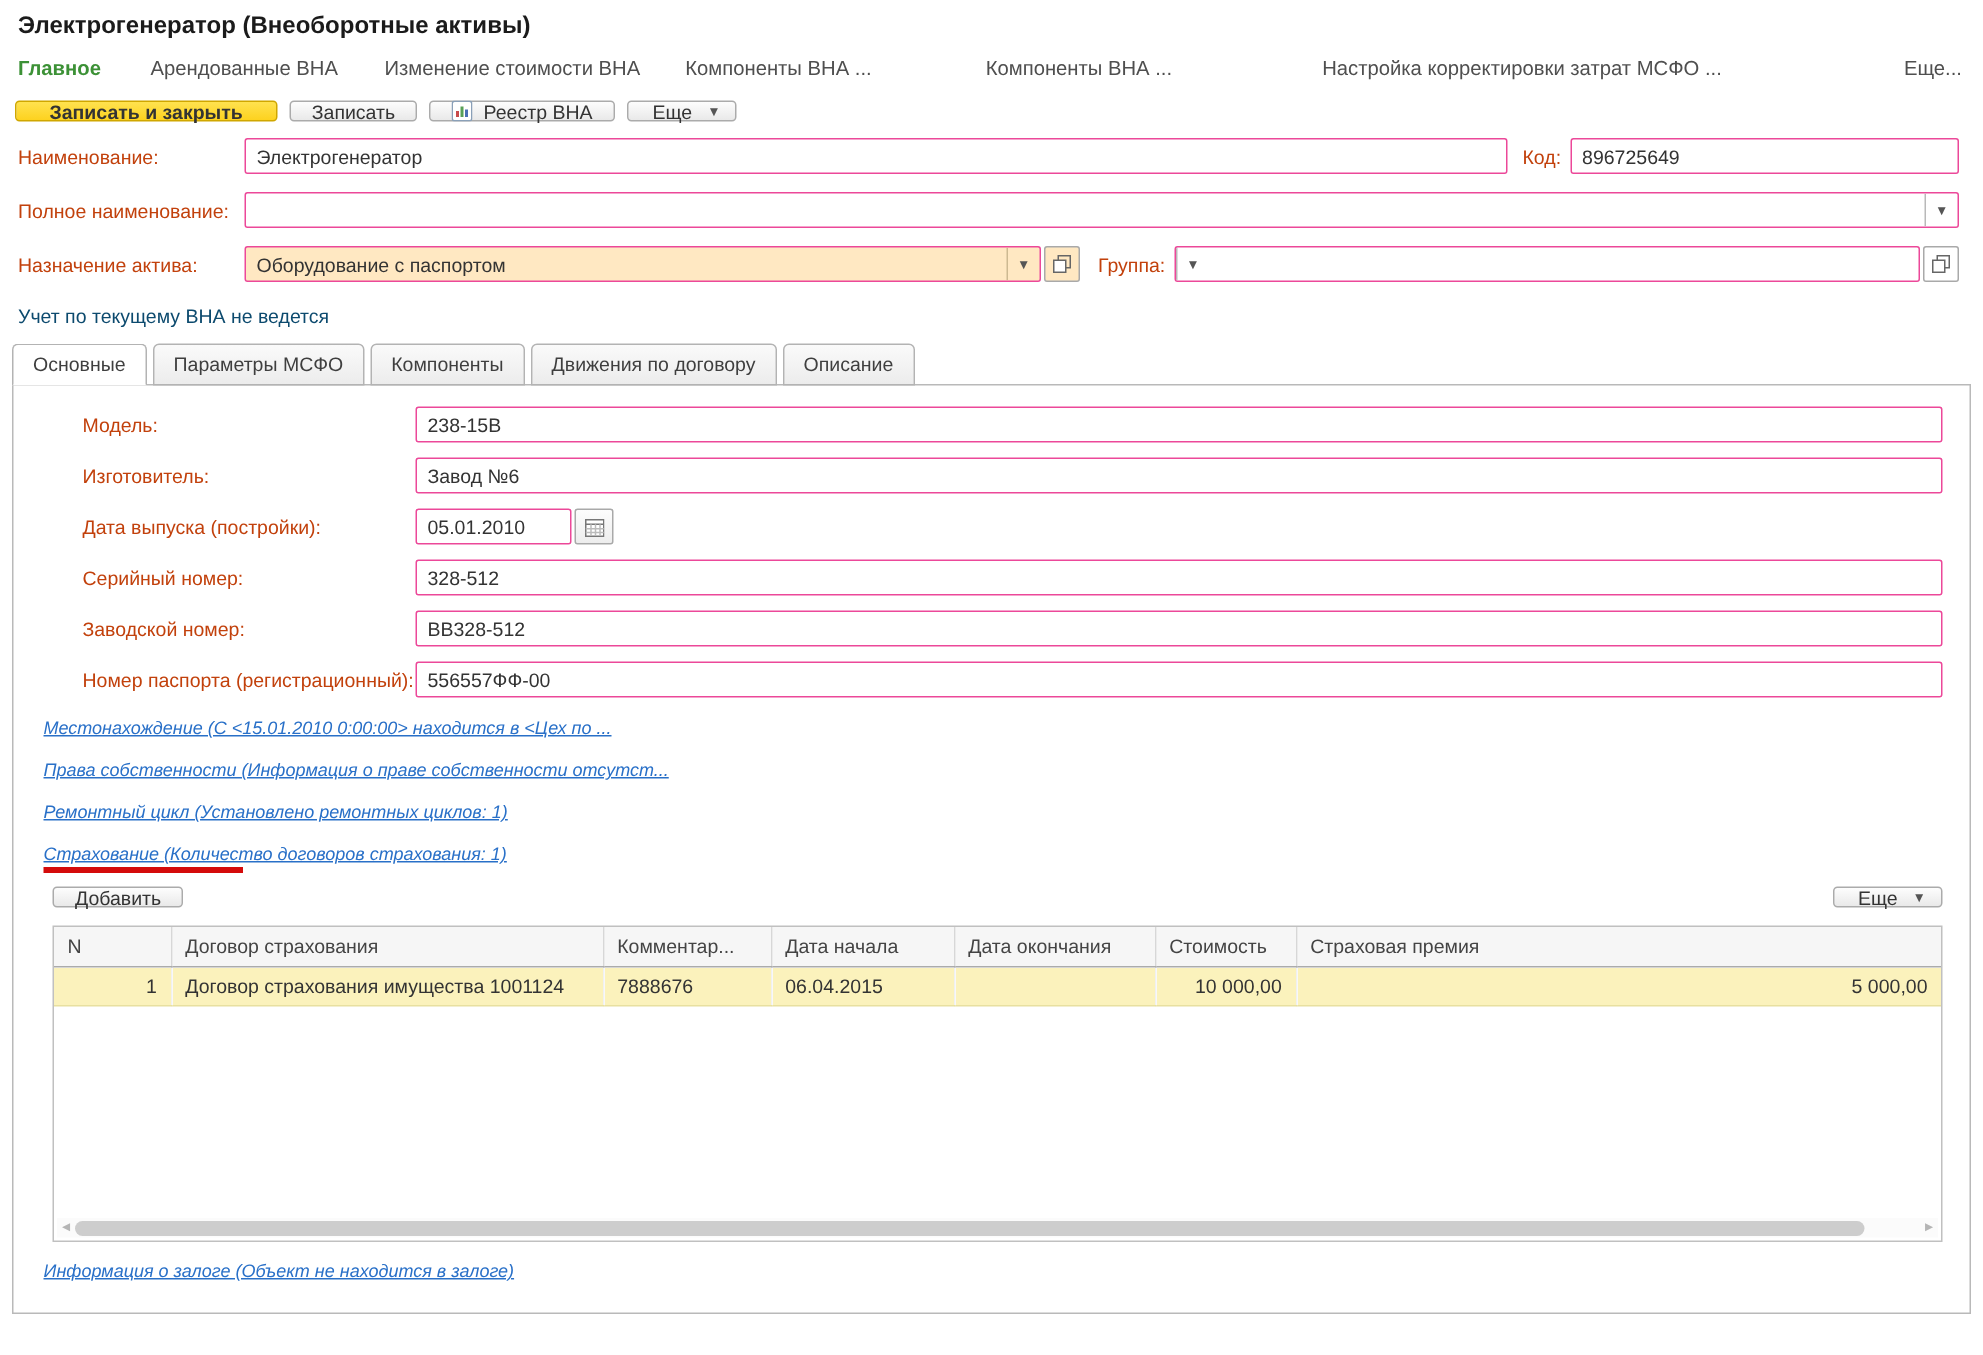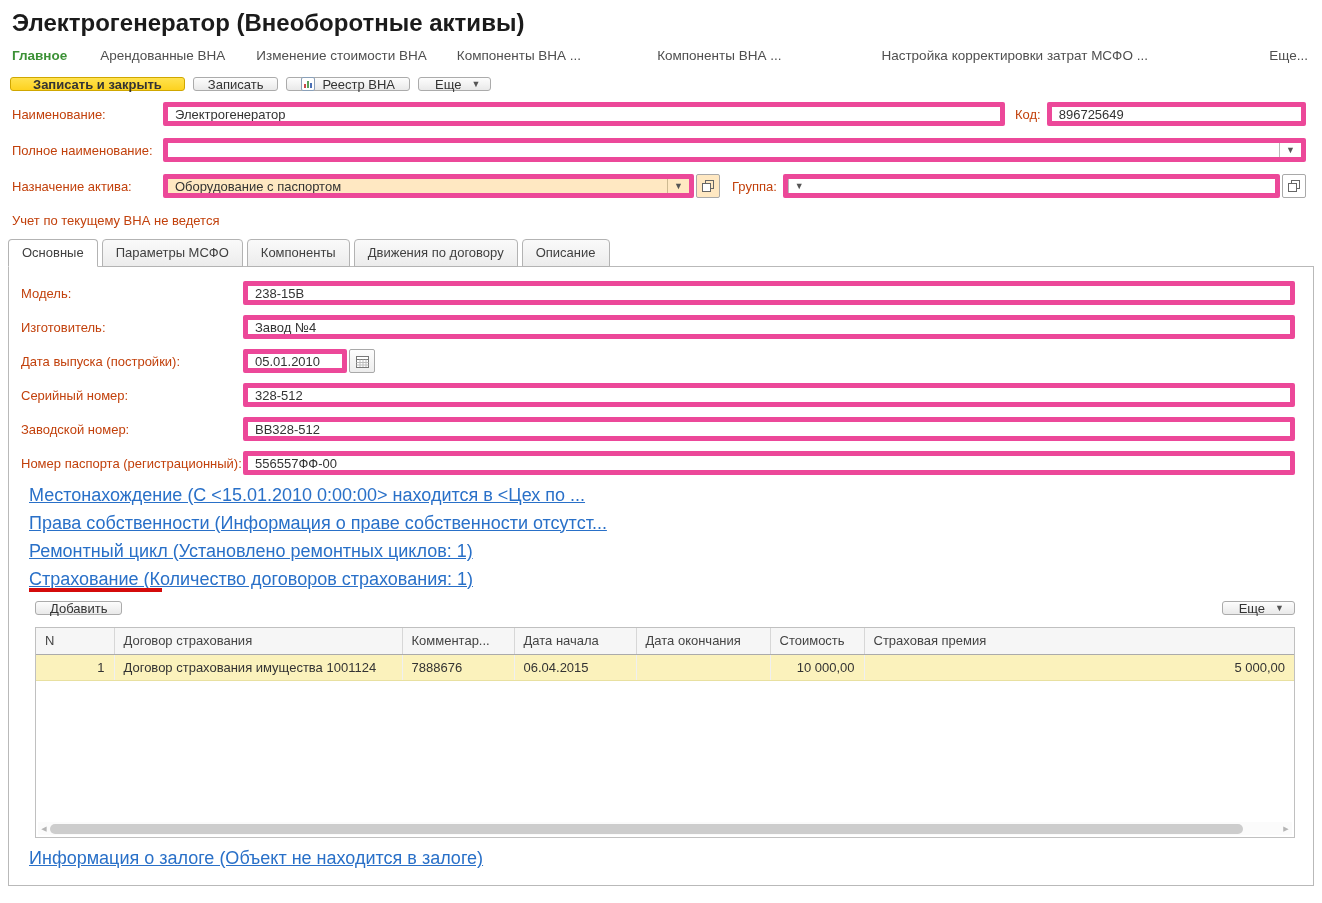--- a/index.html
+++ b/index.html
@@ -2,21 +2,21 @@
 <html><head>
 <meta charset="utf-8">
 <style>
   * { box-sizing: border-box; margin: 0; padding: 0; }
   html, body { width: 1322px; height: 903px; overflow: hidden; background: #fff; }
   body { font-family: "Liberation Sans", "DejaVu Sans", sans-serif; color: #333; }
 
   .page { width: 1322px; height: 903px; position: relative; background: #fff; }
 
   
-  .title { padding: 9px 12px 0 12px; font-size: 24px; font-weight: bold; color: #1b1b1b; }
+  .title { padding: 9px 12px 0 12px; font-size: 16px; font-weight: bold; color: #1b1b1b; }
 
   
   .menubar { display: flex; align-items: center; padding: 11px 14px 0 12px; font-size: 13.5px; color: #4f4f4f; }
   .menubar .mitem { cursor: pointer; white-space: nowrap; }
   .menubar .mitem.active { color: #3c9136; font-weight: bold; }
   .menubar .sp33 { margin-right: 33px; } .menubar .sp31 { margin-right: 31px; }
   .menubar .sp30 { margin-right: 30px; } .menubar .sp76 { margin-right: 76px; }
   .menubar .sp100 { margin-right: 100px; }
   .menubar .mlast { margin-left: auto; }
 
@@ -29,57 +29,57 @@
   .btn-primary { background: linear-gradient(#ffe24f, #fdd21f); border-color: #d0a700; font-weight: bold; padding: 0 22px; }
   .btn .bicon { margin-right: 7px; display: inline-flex; }
   .caret { font-size: 9px; color: #555; margin-left: 10px; line-height: 1; }
   .btn-more { margin-left: auto; padding: 0 10px 0 16px; }
 
   
   .hrow { display: flex; align-items: center; margin: 10px 16px 0 12px; height: 26px; }
   .hrow:first-of-type { margin-top: 12px; }
   .lbl { font-size: 13px; color: #c2410c; white-space: nowrap; }
   .lbl-name { width: 151px; flex: 0 0 151px; }
-  .field { display: flex; align-items: center; height: 24px; border: 5px solid #ec4899; border-radius: 2px;
+  .field { display: flex; align-items: center; height: 24px; border: 1px solid #ec4899; border-radius: 2px;
            background: #fff; font-size: 13px; overflow: hidden; }
   .field .val { flex: 1; padding: 0 7px; white-space: nowrap; overflow: hidden; }
   .field .acell { flex: 0 0 22px; height: 100%; display: flex; align-items: center; justify-content: center;
                   border-left: 1px solid #b9b9b9; font-size: 9px; color: #555; cursor: pointer; }
   .sqbtn { flex: 0 0 24px; height: 24px; margin-left: 2px; border: 1px solid #a9a9a9; border-radius: 2px;
            display: inline-flex; align-items: center; justify-content: center; background: #fff; cursor: pointer; }
   .req { background: #ffe8c2; }
   .req .acell { border-left-color: #cdb991; }
   .sqbtn.req { background: #ffe8c2; }
 
   
-  .note { margin: 14px 12px 0 12px; font-size: 13px; color: #c2410c; }
+  .note { margin: 14px 12px 0 12px; font-size: 13px; color: #0c4a6e; }
 
   
   .tabs { display: flex; margin: 11px 0 0 8px; position: relative; z-index: 2; }
   .tab { padding: 5px 13px 6px 13px; font-size: 13px; color: #3f3f3f; border: 1px solid #b3b3b3;
          border-radius: 4px 4px 0 0; background: linear-gradient(#fafafa, #ececec); margin-right: 4px;
          margin-bottom: -1px; cursor: pointer; white-space: nowrap; }
   .tab.active { background: #fff; border-bottom: 1px solid #fff; }
 
   
   .panel { margin: 0 8px; border: 1px solid #b9b9b9; height: 620px; position: relative;
            padding: 4px 18px 0 12px; background: #fff; z-index: 1; }
 
   .prow { display: flex; align-items: center; margin-top: 10px; height: 24px; }
-  .lbl-p { width: 222px; flex: 0 0 222px; }
+  .lbl-p { width: 222px; flex: 0 0 222px; margin-left: 34px; }
   .grow { flex: 1; }
   .w-date { flex: 0 0 104px; }
 
   .icon-btn { flex: 0 0 26px; height: 24px; margin-left: 2px; border: 1px solid #a9a9a9; border-radius: 2px;
               display: inline-flex; align-items: center; justify-content: center; background: linear-gradient(#fdfdfd,#ededed); cursor: pointer; }
 
   
   .links { margin-top: 6px; margin-left: 8px; }
   .lrow { height: 28px; display: flex; align-items: center; position: relative; }
-  a.flink { color: #2970c8; text-decoration: underline; font-size: 18px; cursor: pointer; white-space: nowrap; }
+  a.flink { color: #2970c8; text-decoration: underline; font-size: 12px; cursor: pointer; white-space: nowrap; font-style: italic; }
   .red-line { position: absolute; left: 0; bottom: 1px; width: 133px; height: 4px; background: #d40b0b; }
 
   
   .actions { display: flex; align-items: center; margin: 8px 0 0 14px; }
   .actions .btn-more2 { margin-left: auto; padding: 0 10px 0 16px; }
 
   
   .tbox { position: relative; margin: 12px 0 0 14px; height: 211px; border: 1px solid #c0c0c0; background: #fff; overflow: hidden; }
   table.grid { border-collapse: collapse; width: 100%; table-layout: fixed; font-size: 13px; }
   table.grid th { background: #f6f6f6; border-right: 1px solid #d7d7d7; border-bottom: 1px solid #ababab;
@@ -194,21 +194,21 @@
     <div class="prow">
       <span class="lbl lbl-p">Модель:</span>
       <div class="field grow">
         <span class="val">238-15В</span>
       </div>
     </div>
 
     <div class="prow">
       <span class="lbl lbl-p">Изготовитель:</span>
       <div class="field grow">
-        <span class="val">Завод №4</span>
+        <span class="val">Завод №6</span>
       </div>
     </div>
 
     <div class="prow">
       <span class="lbl lbl-p">Дата выпуска (постройки):</span>
       <div class="field w-date">
         <span class="val">05.01.2010</span>
       </div>
       <span class="icon-btn">
         <svg width="13" height="13" viewBox="0 0 13 13">

